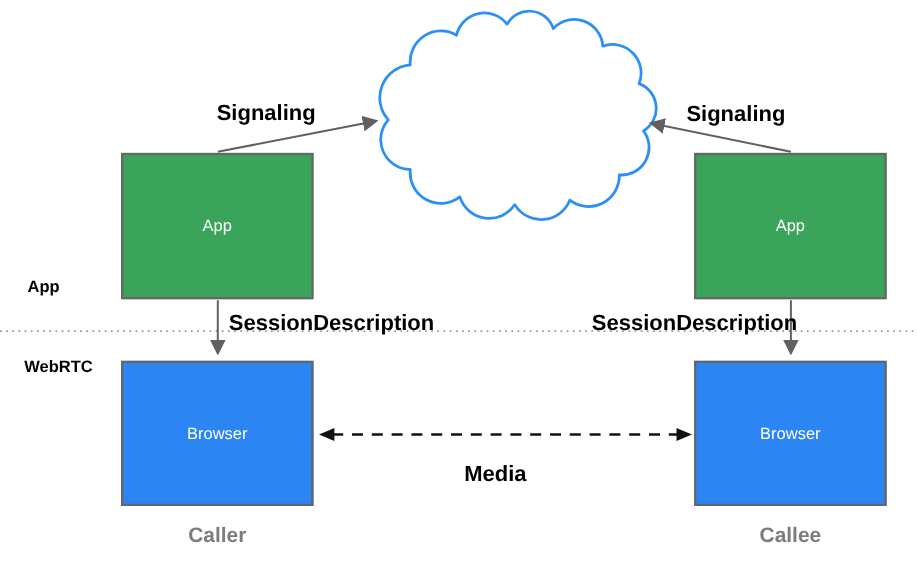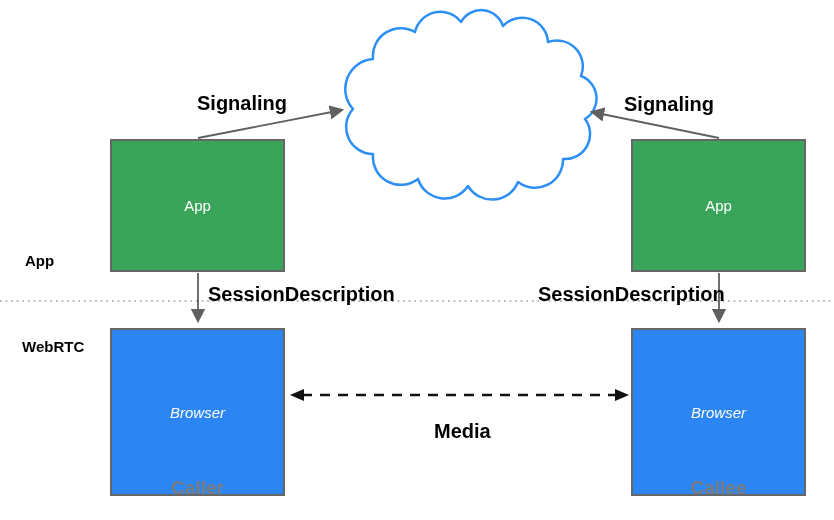--- a/index.html
+++ b/index.html
@@ -32,23 +32,22 @@
     font-size: 15px;
     font-weight: 400;
   }
   .node.app {
     background: #3aa45a;
     width: 175px; height: 133px;
     top: 139px;
   }
   .node.browser {
     background: #2b85f2;
-    width: 175px; height: 168px;
+    width: 175px; height: 132px;
     top: 328px;
-    font-style: italic;
   }
   .node.left  { left: 110px; }
   .node.right { left: 631px; }
 
   .edge-label {
     position: absolute;
     font-size: 20px;
     font-weight: 700;
     color: #000000;
     white-space: nowrap;
@@ -125,21 +124,21 @@
     <span>Browser</span>
   </div>
   <div class="node browser right">
     <span>Browser</span>
   </div>
 
   <div class="edge-label" style="left:197px; top:92px;">Signaling</div>
   <div class="edge-label" style="left:624px; top:93px;">Signaling</div>
   <div class="edge-label" style="left:208px; top:283px;">SessionDescription</div>
   <div class="edge-label" style="left:538px; top:283px;">SessionDescription</div>
-  <div class="edge-label" style="left:434px; top:420px;">Media</div>
+  <div class="edge-label" style="left:422px; top:420px;">Media</div>
 
   <div class="layer-label" style="left:25px; top:252px;">App</div>
-  <div class="layer-label" style="left:22px; top:338px;">WebRTC</div>
+  <div class="layer-label" style="left:22px; top:325px;">WebRTC</div>
 
   <div class="footer-label right">Callee</div>
   <div class="footer-label left">Caller</div>
 
 </div>
 
 </body></html>

